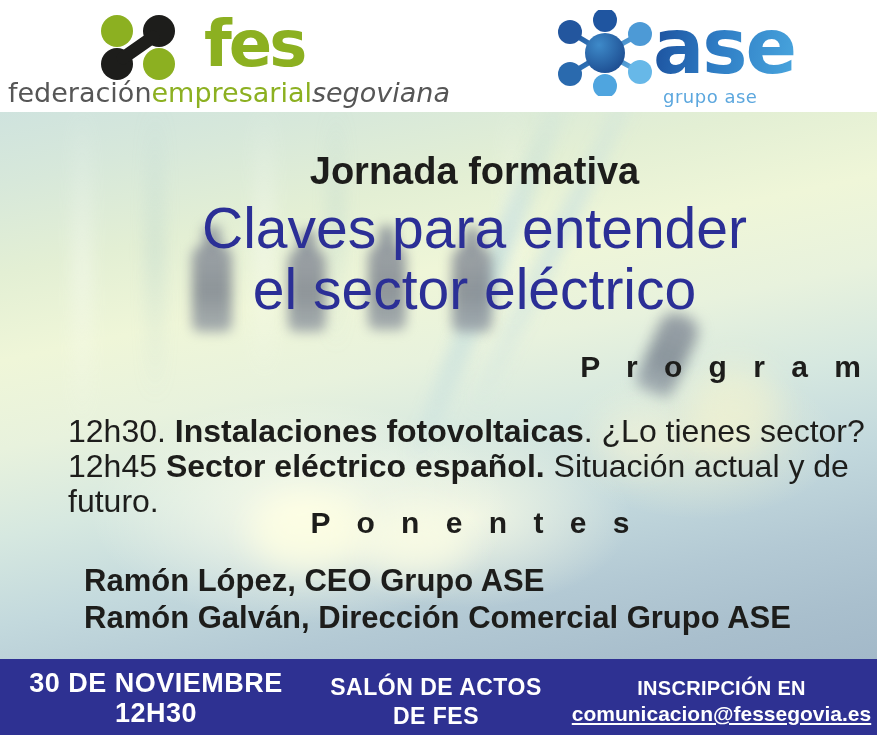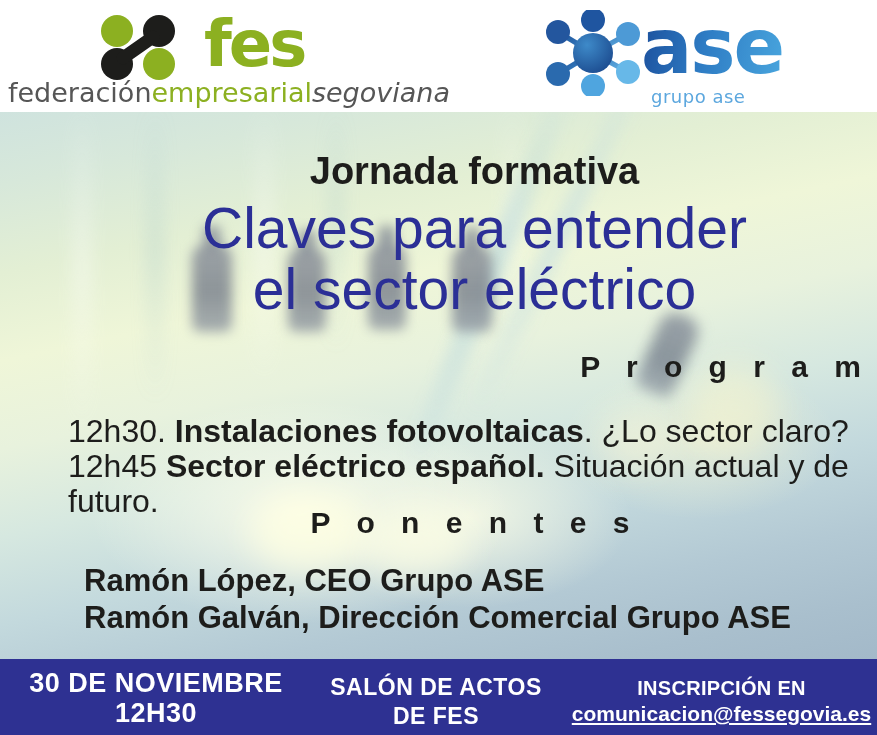--- a/index.html
+++ b/index.html
@@ -63,21 +63,21 @@
     white-space: nowrap;
     font-family: "DejaVu Sans", sans-serif;
   }
   .fes-tag-1 { color: #565656; }
   .fes-tag-2 { color: #8CB021; }
   .fes-tag-3 { color: #565656; font-style: italic; }
 
   
   .ase-logo {
     position: absolute;
-    left: 533px;
+    left: 545px;
     top: 8px;
     width: 310px;
     height: 100px;
   }
   .ase-mark {
     position: absolute;
     left: 0px;
     top: 2px;
     width: 120px;
     height: 86px;
@@ -396,21 +396,21 @@
     <div class="kicker">Jornada formativa</div>
 
     <div class="title">
       <span class="l1">Claves para entender</span>
       <span class="l2">el sector eléctrico</span>
     </div>
 
     <div class="section-programa">P r o g r a m a</div>
 
     <div class="agenda">
-      <div class="row"><span>12h30.</span> <b>Instalaciones fotovoltaicas</b><span>. ¿Lo sector claro?</span></div>
+      <div class="row"><span>12h30.</span> <b>Instalaciones fotovoltaicas</b><span>. ¿Lo tienes sector?</span></div>
       <div class="row wrap"><span>12h45</span> <b>Sector eléctrico español.</b><span> Situación actual y de futuro.</span></div>
     </div>
 
     <div class="section-ponentes">P o n e n t e s</div>
 
     <div class="speakers">
       <div>Ramón López, CEO Grupo ASE</div>
       <div>Ramón Galván, Dirección Comercial Grupo ASE</div>
     </div>
   </div>

